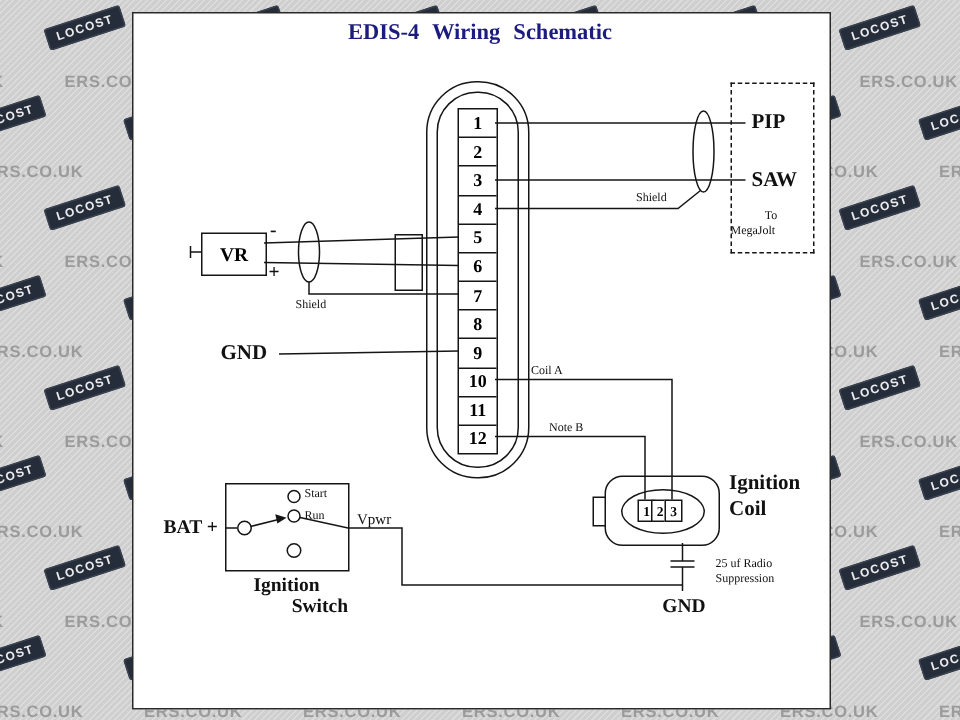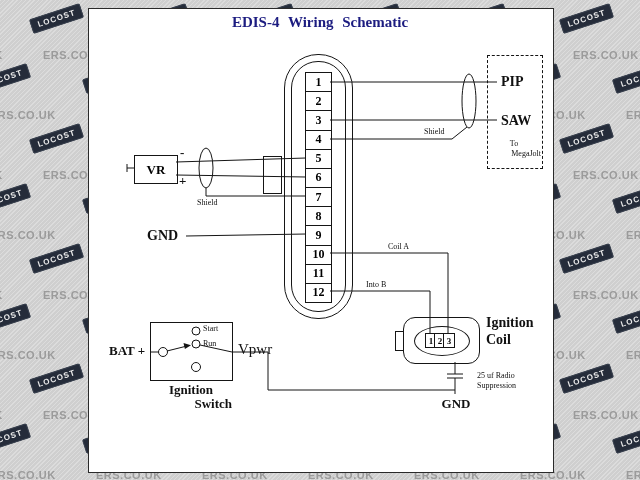--- a/index.html
+++ b/index.html
@@ -19,21 +19,21 @@
   .wm-chip{
     position:absolute;background:#252c3a;color:#ececec;
     font:bold 8px "Liberation Sans","DejaVu Sans",sans-serif;
     padding:3px 7px;transform:rotate(-18deg);border-radius:2px;letter-spacing:1px;
     box-shadow:0 0 0 1px #3a4250 inset;white-space:nowrap;
   }
   
   #page{position:absolute;left:88px;top:8px;width:464px;height:463px;background:#fff;border:1px solid #2a2a2a;}
   .lbl{position:absolute;color:#111;white-space:nowrap;line-height:1.1;}
   .f8{font-size:8px;}
-  .f9{font-size:15px;}
+  .f9{font-size:10px;}
   .b13{font-size:13px;font-weight:bold;}
   .b14{font-size:14px;font-weight:bold;}
   #title{left:88px;top:14px;width:464px;text-align:center;font-size:15px;font-weight:bold;color:#1c1c80;word-spacing:5px;}
   
   .ring{position:absolute;border:1px solid #151515;background:transparent;}
   #ring-outer{left:284px;top:54px;width:67px;height:263px;border-radius:34px;}
   #ring-inner{left:291px;top:61px;width:53px;height:249px;border-radius:27px;}
   #pin-strip{position:absolute;left:305px;top:72px;width:25px;height:229px;border:1px solid #151515;
     display:flex;flex-direction:column;background:#fff;}
   .pin-cell{flex:1;display:flex;align-items:center;justify-content:center;
@@ -205,24 +205,24 @@
   <div class="lbl b13" style="left:180px;top:146px;">-</div>
   <div class="lbl b13" style="left:179px;top:174px;">+</div>
   <div class="box" id="inline-conn"></div>
   <div class="lbl f8" style="left:197px;top:199px;">Shield</div>
   <div class="lbl b14" style="left:147px;top:228px;">GND</div>
 
   <div class="lbl b14" style="left:501px;top:74px;">PIP</div>
   <div class="lbl b14" style="left:501px;top:113px;">SAW</div>
   <div class="lbl f8" style="left:424px;top:128px;">Shield</div>
   <div class="lbl f8" style="left:487px;top:140px;width:54px;text-align:center;">To</div>
-  <div class="lbl f8" style="left:487px;top:150px;width:54px;text-align:right;">MegaJolt</div>
-
-  <div class="lbl f8" style="left:388px;top:243px;text-align:right;">Coil A</div>
-  <div class="lbl f8" style="left:366px;top:281px;">Into B</div>
+  <div class="lbl f8" style="left:487px;top:150px;width:54px;text-align:left;">MegaJolt</div>
+
+  <div class="lbl f8" style="left:354px;top:243px;text-align:right;">Coil A</div>
+  <div class="lbl f8" style="left:366px;top:281px;">Note B</div>
 
   <div class="box" id="coil-tab"></div>
   <div class="box" id="coil-body"></div>
   <div class="box" id="coil-oval"></div>
   <div class="coil-pin" style="left:425px;">1</div>
   <div class="coil-pin" style="left:434px;">2</div>
   <div class="coil-pin" style="left:443px;">3</div>
   <div class="lbl b14" style="left:486px;top:315px;">Ignition</div>
   <div class="lbl b14" style="left:486px;top:332px;">Coil</div>
 

